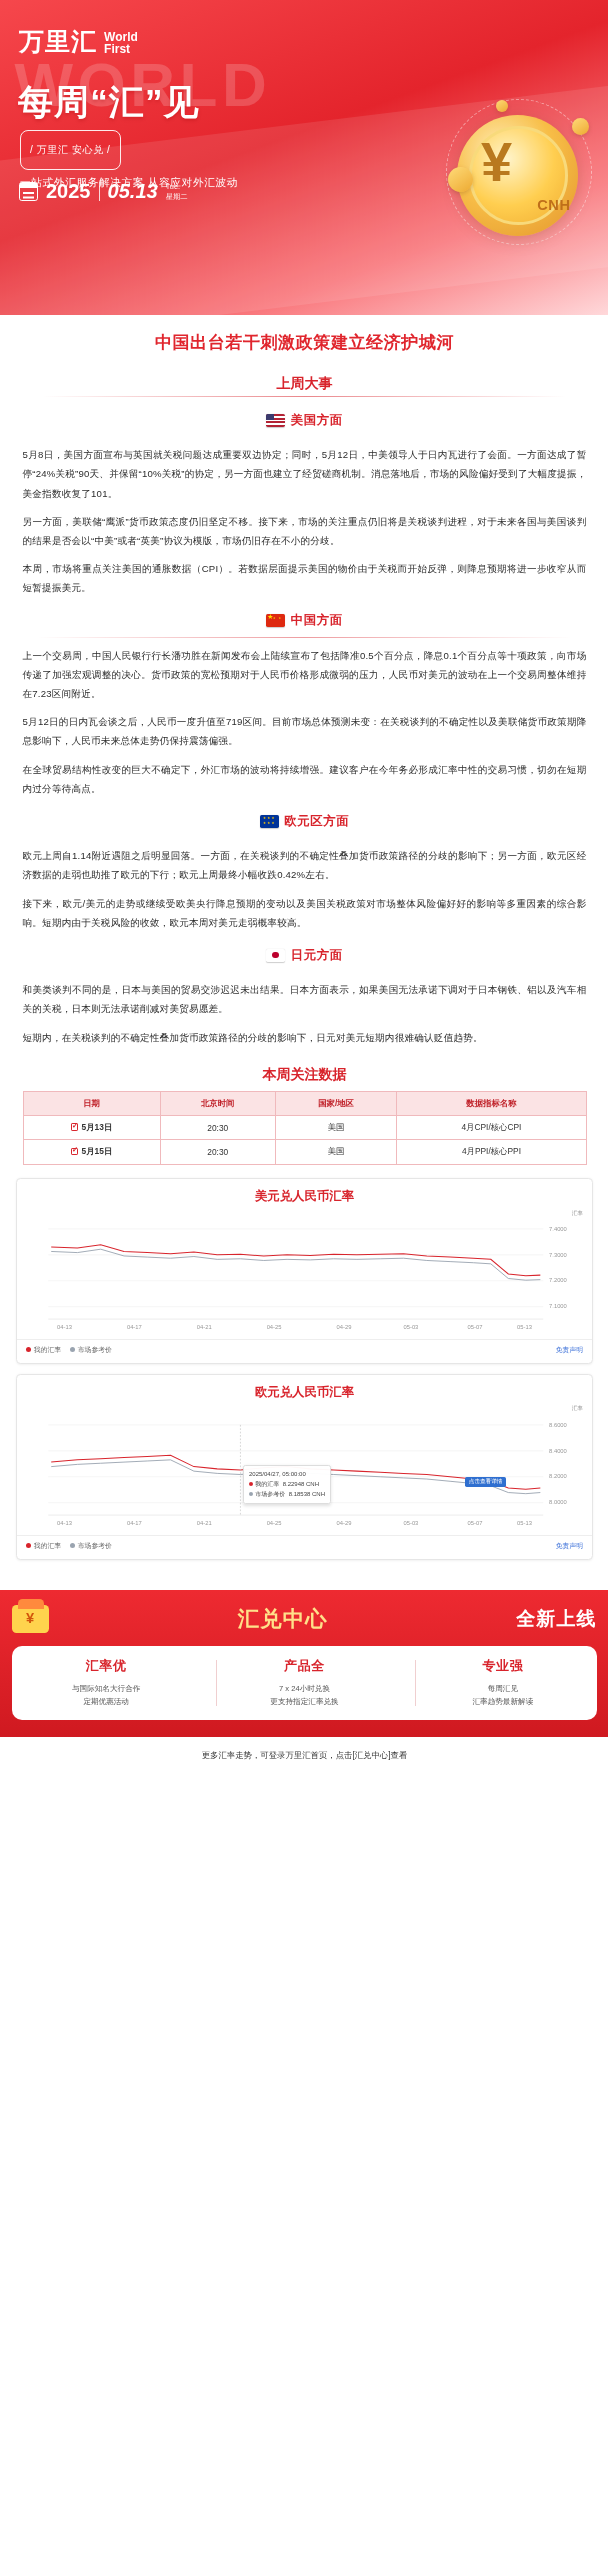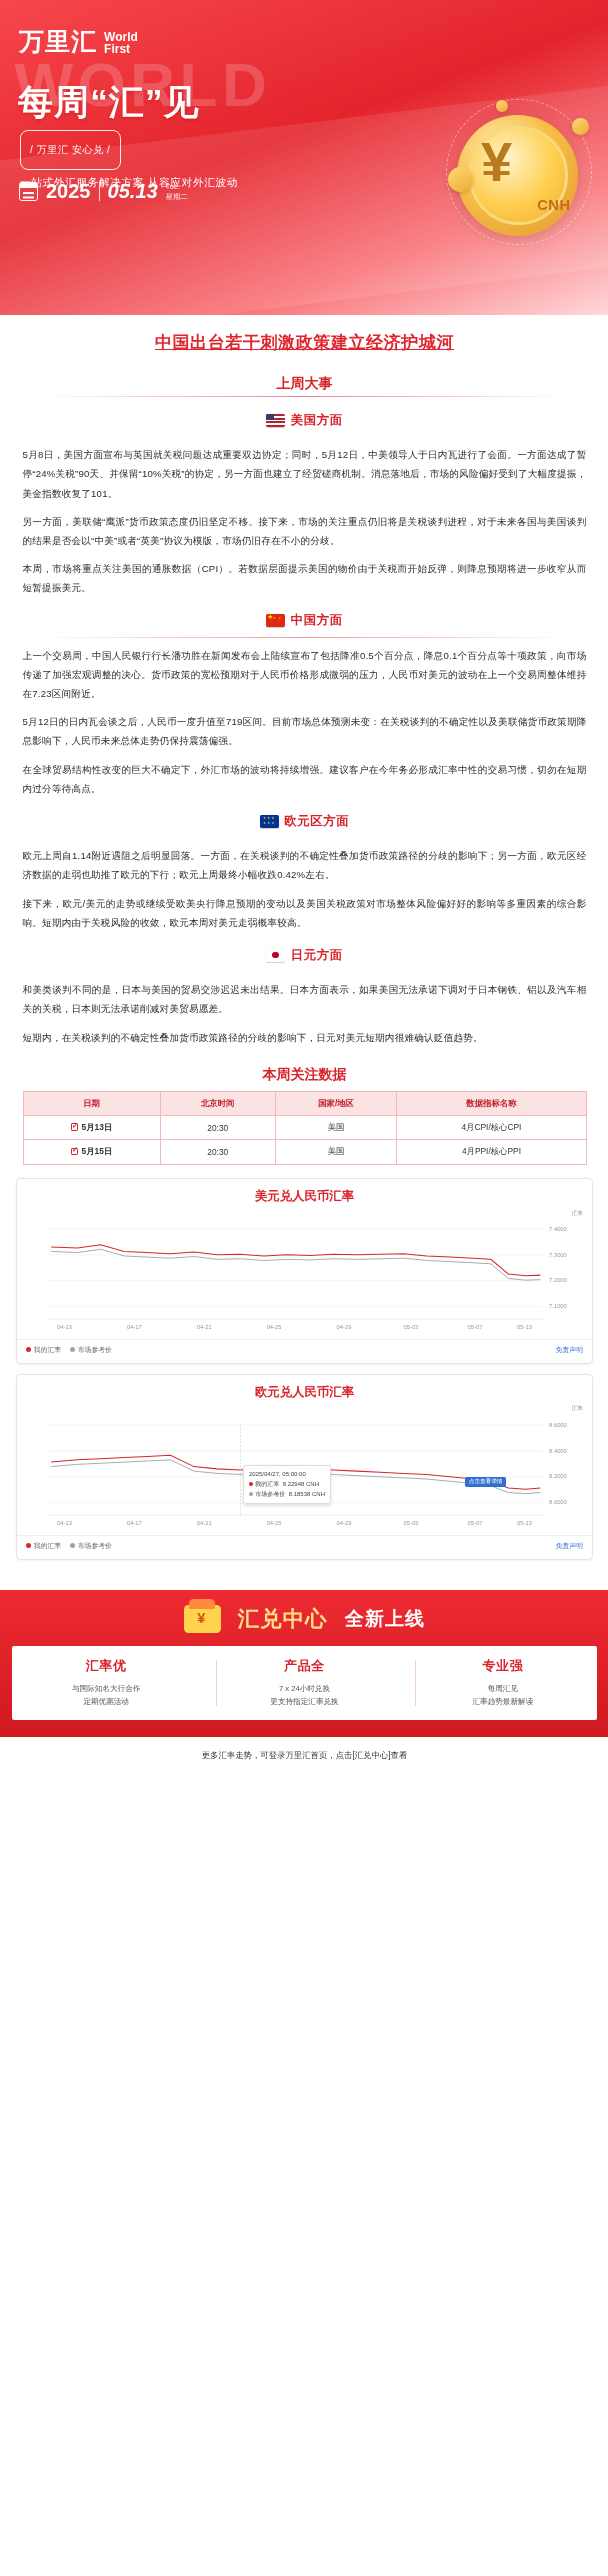--- a/index.html
+++ b/index.html
@@ -186,21 +186,20 @@
     background: #ffffff;
     padding: 14.6px 22.5px 4.5px 22.5px;
     text-align: center;
   }
   .headline div {
     color: #e0252d;
     font-size: 17px;
     font-weight: bold;
     line-height: 1.55;
     letter-spacing: 0.6px;
-    text-decoration: underline;
   }
   .section-title {
     text-align: center;
     margin: 14.6px 0 3.4px 0;
     position: relative;
   }
   .section-title span {
     display: inline-block;
     font-size: 14px;
     font-weight: bold;
@@ -427,21 +426,21 @@
   
   .promo {
     margin-top: 14.6px;
     background: linear-gradient(180deg, #ee2a31 0%, #cf1920 100%);
     padding: 14.6px 12.4px 17px 12.4px;
     position: relative;
   }
   .promo-head {
     display: flex;
     align-items: center;
-    justify-content: center;
+    justify-content: space-between;
     gap: 17px;
     margin-bottom: 12.4px;
   }
   .promo-badge {
     width: 37px; height: 28px;
     background: #ffd34d;
     border-radius: 4.5px;
     position: relative;
     flex: none;
   }
@@ -470,21 +469,21 @@
   .promo-t2 {
     font-size: 19px;
     font-weight: bold;
     color: #ffffff;
     letter-spacing: 1.1px;
   }
   .promo-cols {
     display: flex;
     gap: 22px;
     background: #fff;
-    border-radius: 2px;
+    border-radius: 10px;
     padding: 11.3px 5.6px;
     align-items: flex-end;
   }
   .promo-col {
     flex: 1;
     text-align: center;
     padding: 0 3.4px;
     position: relative;
   }
   .promo-col + .promo-col::before {

